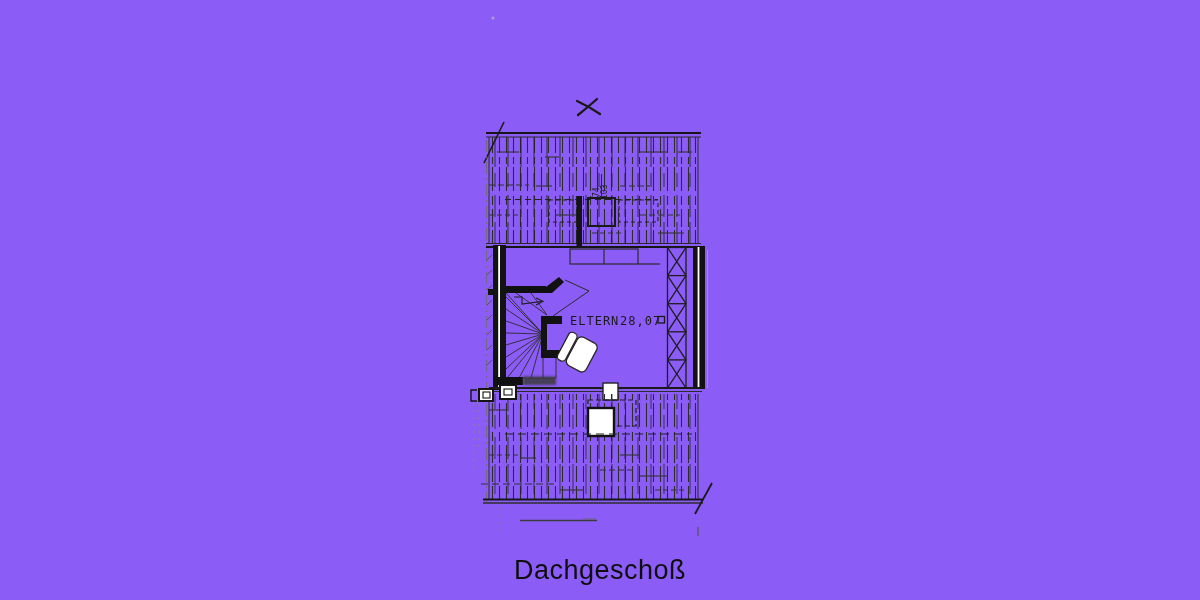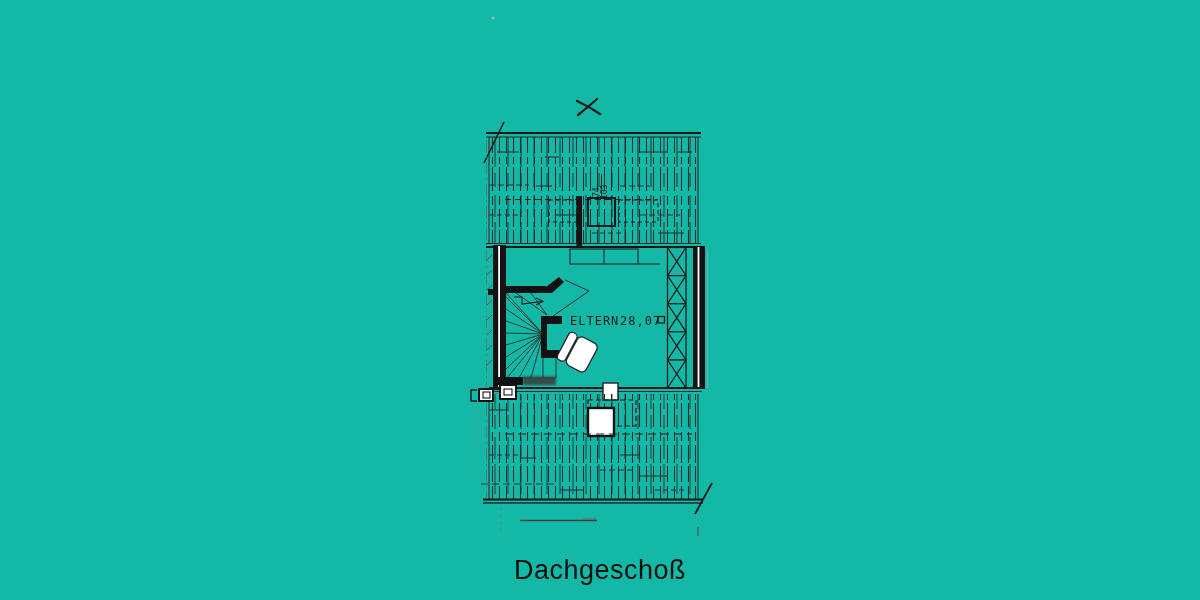--- a/index.html
+++ b/index.html
@@ -1,16 +1,16 @@
 <!DOCTYPE html>
 <html><head>
 <meta charset="utf-8">
 <style>
   html,body{margin:0;padding:0;background:#ffffff;}
-  .stage{position:relative;width:1200px;height:600px;background:#14b8a6;overflow:hidden;
+  .stage{position:relative;width:1200px;height:600px;background:#8b5cf6;overflow:hidden;
          font-family:"Liberation Sans",sans-serif;}
   svg{position:absolute;left:0;top:0;}
   text{fill:#161616;}
   .plan-title{font-family:"Liberation Sans",sans-serif;font-size:27px;letter-spacing:.5px;fill:#0e0e0e;}
   .room-label{font-family:"DejaVu Sans Mono",monospace;font-size:12px;letter-spacing:1px;fill:#1a1a1a;}
   .dim-label{font-family:"DejaVu Sans Mono",monospace;font-size:8px;fill:#222;}
 </style>
 </head>
 <body>
 

